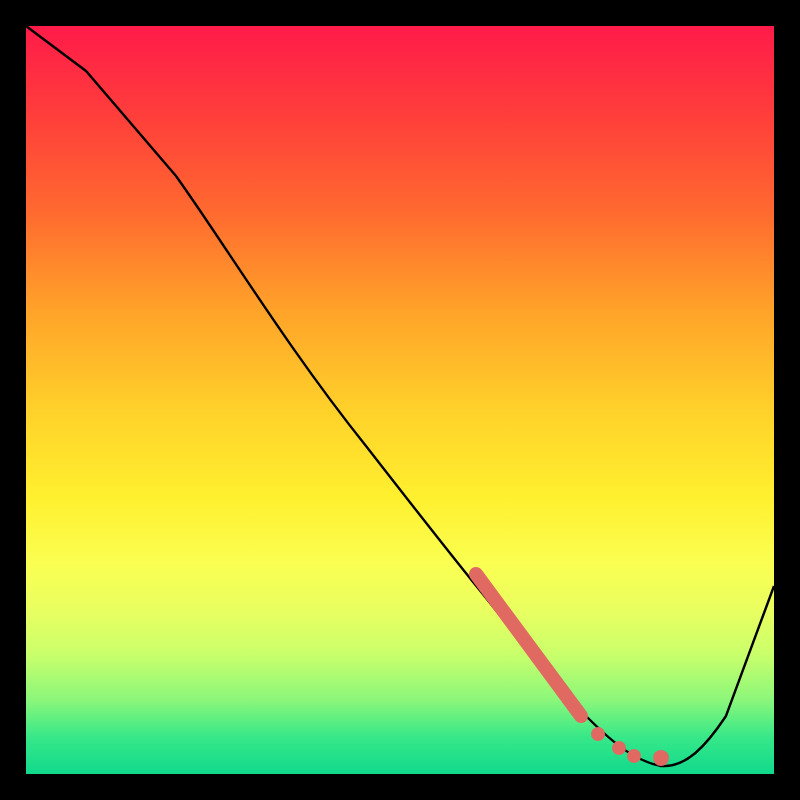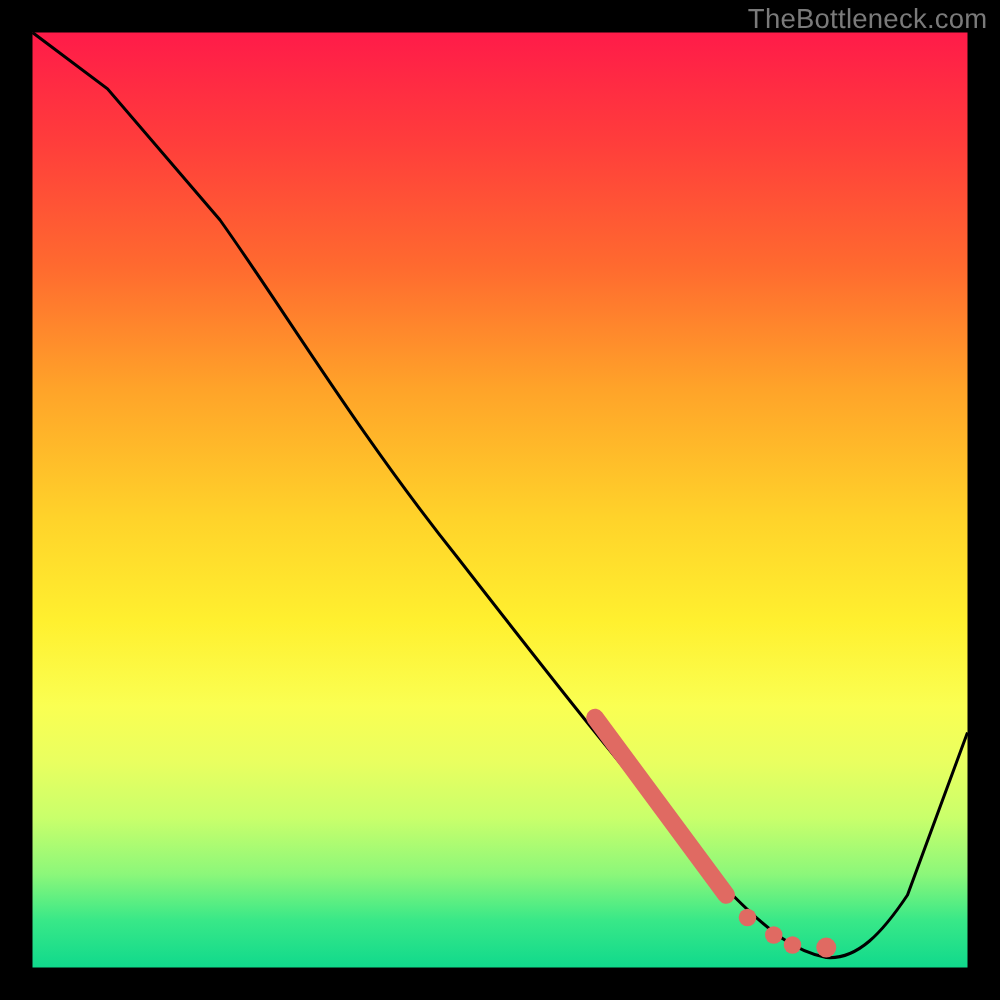--- a/index.html
+++ b/index.html
@@ -76,15 +76,14 @@
     <path fill="none" stroke="#e06a62" stroke-width="14" stroke-linecap="round" d="M 450 548
              L 555 690"></path>
 
     <circle cx="572" cy="708" r="7" fill="#e06a62"></circle>
     <circle cx="593" cy="722" r="7" fill="#e06a62"></circle>
     <circle cx="608" cy="730" r="7" fill="#e06a62"></circle>
     <circle cx="635" cy="732" r="8" fill="#e06a62"></circle>
 
   </svg>
 
-  <div class="watermark">TheBottleneck.com</div>
 
 </div>
 
 </body></html>

